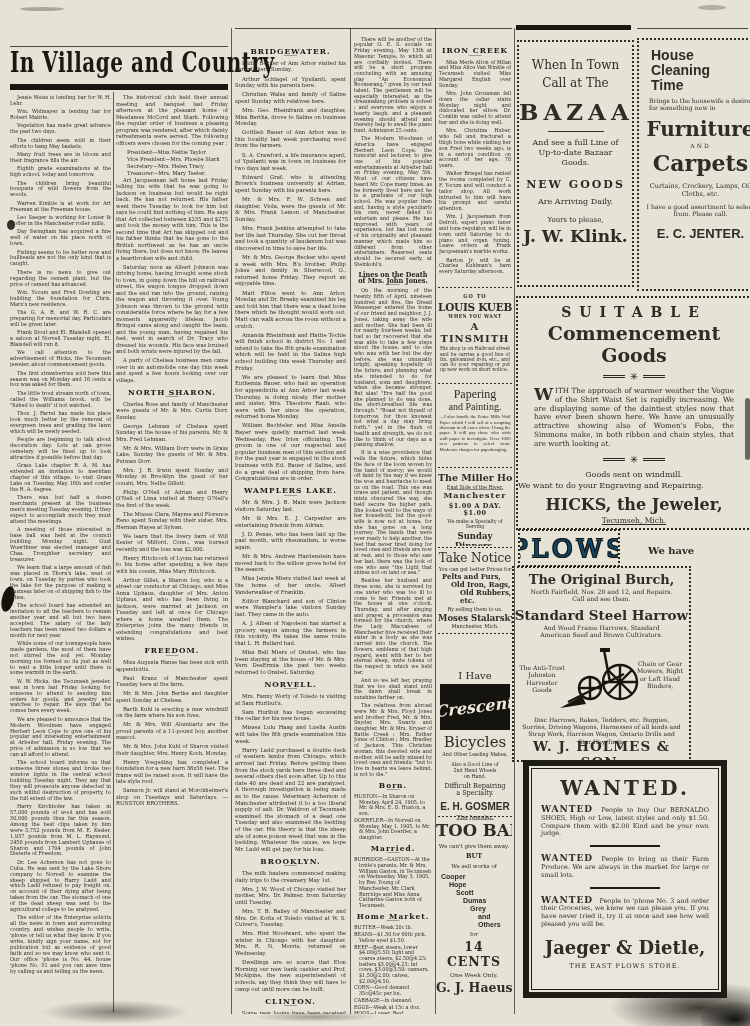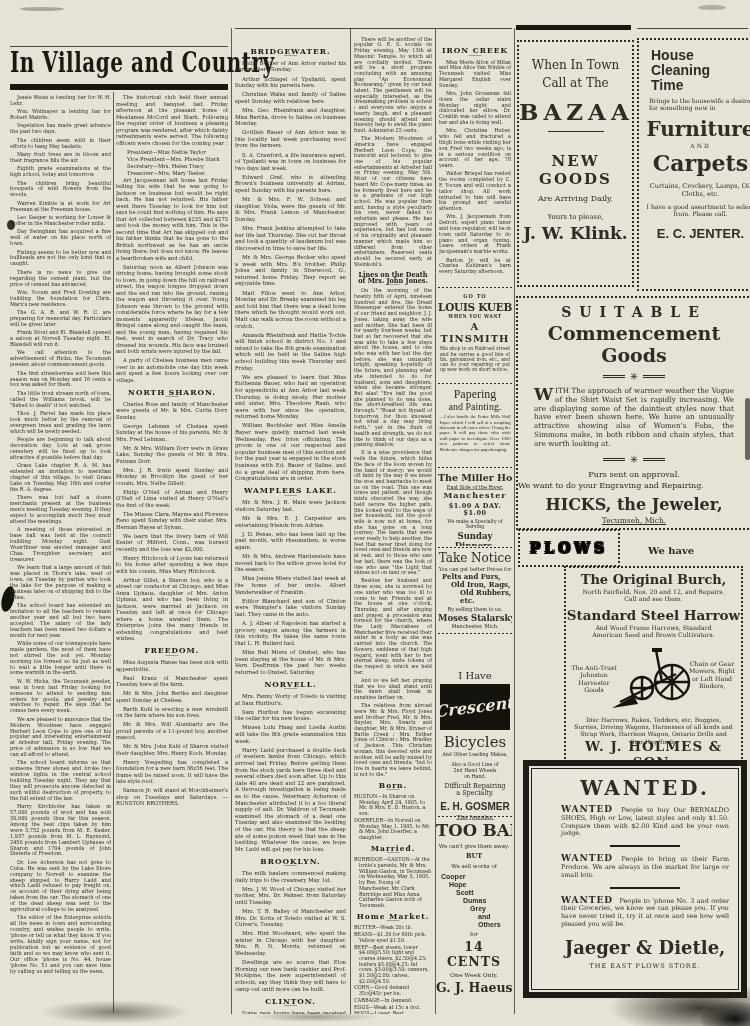--- a/index.html
+++ b/index.html
@@ -82,21 +82,21 @@
   .tb-authors div:nth-child(6){padding-left:84px;}
   .tb-for{font-size:11px;margin:5px 0;}
   .tb-price{font-size:25px;font-weight:bold;letter-spacing:2px;}
   .tb-week{font-size:12px;margin:5px 0;}
   .tb-sig{font-size:25px;font-weight:bold;white-space:nowrap;margin-top:4px;}
   
   .bz{padding-top:12px;text-align:center;}
   .bz-l{font-size:12px;margin:4px 0;}
   .bz-name{font-size:23px;font-weight:bold;letter-spacing:5px;margin:8px 0 6px;}
   .bz-body{font-size:8px;line-height:10px;padding:0 10px;margin:6px 0;}
-  .bz-new{font-size:15px;font-weight:bold;letter-spacing:2px;margin:20px 0 4px;}
+  .bz-new{font-size:11px;font-weight:bold;letter-spacing:2px;margin:10px 0 4px;}
   .bz-arr{font-size:8px;margin:6px 0;}
   .bz-yours{font-size:7px;margin:10px 0 2px;}
   .bz-sig{font-size:17px;font-weight:bold;}
   
   .je{padding:8px 6px;}
   .je-t{font-family:"Liberation Sans",sans-serif;font-weight:bold;font-size:14px;
         line-height:15px;padding-left:6px;}
   .je-intro{font-size:6.2px;line-height:7.4px;padding:4px 4px 0;}
   .je-f{font-size:20px;font-weight:bold;text-align:center;margin-top:5px;}
   .je-and{font-size:6px;text-align:center;letter-spacing:2px;margin:1px 0;}
@@ -113,21 +113,21 @@
   .orn::before,.orn::after{content:"";width:22px;border-top:3px double #2b2a24;}
   .orn span{font-size:10px;}
   .cm-body{font-size:7.2px;line-height:8.8px;text-align:justify;padding:0 16px;}
   .cm-body .dropcap{float:left;font-size:17px;line-height:15px;font-weight:bold;padding-right:2px;}
   .cm-appr{font-size:8px;text-align:center;margin-top:4px;}
   .cm-eng{font-size:8px;text-align:left;margin-top:2px;}
   .cm-sig{font-size:16px;font-weight:bold;text-align:center;margin-top:5px;}
   .cm-city{font-size:7.5px;text-align:center;margin-top:2px;text-decoration:underline;}
   
   .pl-head{display:flex;align-items:center;justify-content:center;}
-  .pl-title{font-size:14px;font-weight:bold;letter-spacing:4px;color:#000000;
+  .pl-title{font-size:25px;font-weight:normal;letter-spacing:4px;color:#0c4a6e;
             text-shadow:-1px -1px 0 #16150f,1px -1px 0 #16150f,-1px 1px 0 #16150f,1px 1px 0 #16150f;}
   .pl-wehave{position:absolute;left:648px;top:545px;width:70px;font-size:10px;font-weight:bold;}
   .pl-box{padding-top:4px;}
   .pl-burch{font-size:13px;font-weight:bold;text-align:center;}
   .pl-sub{font-size:6.2px;line-height:7.4px;text-align:center;padding:1px 14px 0;}
   .pl-harrow{font-size:13.5px;font-weight:bold;text-align:center;margin-top:4px;}
   .pl-side{position:absolute;font-size:6.2px;line-height:7.4px;text-align:center;width:46px;}
   .pl-left{left:5px;top:96px;}
   .pl-right{right:3px;top:92px;width:52px;}
   .pl-bottom{position:absolute;left:8px;right:8px;top:148px;font-size:6px;line-height:7.2px;
@@ -416,20 +416,21 @@
       <div class="tb-week">One Week Only.</div>
       <div class="tb-sig">G. J. Haeussler</div>
     </div>
   </div>
 
   <div class="box chain bz" style="left:517px;top:40px;width:113px;height:231px;">
     <div class="bz-l">When In Town</div>
     <div class="bz-l">Call at The</div>
     <div class="bz-name">BAZAAR</div>
     <div class="hr-short"></div>
+    <div class="bz-body">And see a full Line of Up-to-date Bazaar Goods.</div>
     <div class="bz-new">NEW GOODS</div>
     <div class="bz-arr">Are Arriving Daily.</div>
     <div class="bz-yours">Yours to please,</div>
     <div class="bz-sig">J. W. Klink.</div>
   </div>
 
   <div class="box chain je" style="left:637px;top:38px;width:111px;height:233px;">
     <div class="je-t">House</div>
     <div class="je-t">Cleaning</div>
     <div class="je-t">Time</div>
@@ -447,31 +448,31 @@
     <div class="cm-title">Commencement Goods</div>
     <div class="orn">
         <span>✳</span>
       </div>
     <div class="cm-body">
       <span class="dropcap">W</span><span>ITH The approach of warmer weather the Vogue of the Shirt Waist Set is rapidly increasing.  We are displaying some of the daintiest styles now that have ever been shown here.  We have an unusually attractive showing also of Women's Fobs, the Simmons make, in both ribbon and chain styles, that are worth looking at.</span>
     </div>
     <div class="orn">
         <span>✳</span>
       </div>
-    <div class="cm-appr">Furs sent on approval.</div>
+    <div class="cm-appr">Goods sent on windmill.</div>
     <div class="cm-eng">We want to do your Engraving and Repairing.</div>
     <div class="cm-sig">HICKS, the Jeweler,</div>
     <div class="cm-city">Tecumseh, Mich.</div>
   </div>
 
   <div class="box chain pl-head" style="left:518px;top:529px;width:98px;height:34px;">
     <span class="pl-title">PLOWS</span>
   </div>
   <div class="pl-wehave">We have</div>
-  <div class="box chain pl-box" style="left:564px;top:566px;width:175px;height:188px;">
+  <div class="box chain pl-box" style="left:512px;top:566px;width:175px;height:188px;">
     <div class="pl-burch">The Original Burch,</div>
     <div class="pl-sub">North Fairfield, Nos. 20 and 12, and Repairs.  Call and see them.</div>
     <div class="pl-harrow">Standard Steel Harrow</div>
     <div class="pl-sub">And Wood Frame Harrows, Standard American Seed and Brown Cultivators.</div>
     <div class="pl-side pl-left">The Anti-Trust Johnston Harvester Goods</div>
     <div class="pl-side pl-right">Chain or Gear Mowers, Right or Left Hand Binders,</div>
     <svg class="pl-svg" width="92" height="66" viewBox="0 0 92 66">
       <g stroke="#17150f" fill="none" stroke-width="2.4">
         <circle cx="62" cy="36" r="17"></circle>
         <line x1="62" y1="19" x2="62" y2="53"></line>
@@ -484,21 +485,21 @@
         <line x1="10" y1="56" x2="66" y2="28"></line>
         <line x1="46" y1="4" x2="52" y2="36"></line>
       </g>
       <path d="M2 62 L24 50 L28 58 Z" fill="#17150f"></path>
       <rect x="42" y="2" width="10" height="4" fill="#17150f"></rect>
     </svg>
     <div class="pl-bottom">Disc Harrows, Rakes, Tedders, etc.  Buggies, Surries, Driving Wagons, Harnesses of all kinds and Strap Work, Harrison Wagon, Ontario Drills and Star Hay Tools.</div>
     <div class="pl-sig">W. J. HOLMES &amp; SON.</div>
   </div>
 
-  <div class="box wanted-box" style="left:523px;top:760px;width:192px;height:226px;padding-left:20px;">
+  <div class="box wanted-box" style="left:523px;top:760px;width:192px;height:226px;">
     <div class="w-title">WANTED.</div>
     <div class="w-list">
         <div class="w-entry"><b>WANTED</b> People to buy Our BERNALDO SHOES, High or Low, latest styles and only $1.50.  Compare them with $2.00 Kind and be your own judge.</div>
         <div class="w-entry"><b>WANTED</b> People to bring us their Farm Produce.  We are always in the market for large or small lots.</div>
         <div class="w-entry"><b>WANTED</b> People to 'phone No. 3 and order their Groceries, we know we can please you.  If you have never tried it, try it at once and see how well pleased you will be.</div>
       </div>
     <div class="w-sig">Jaeger &amp; Dietle,</div>
     <div class="w-sub">THE EAST PLOWS STORE.</div>
   </div>
 

